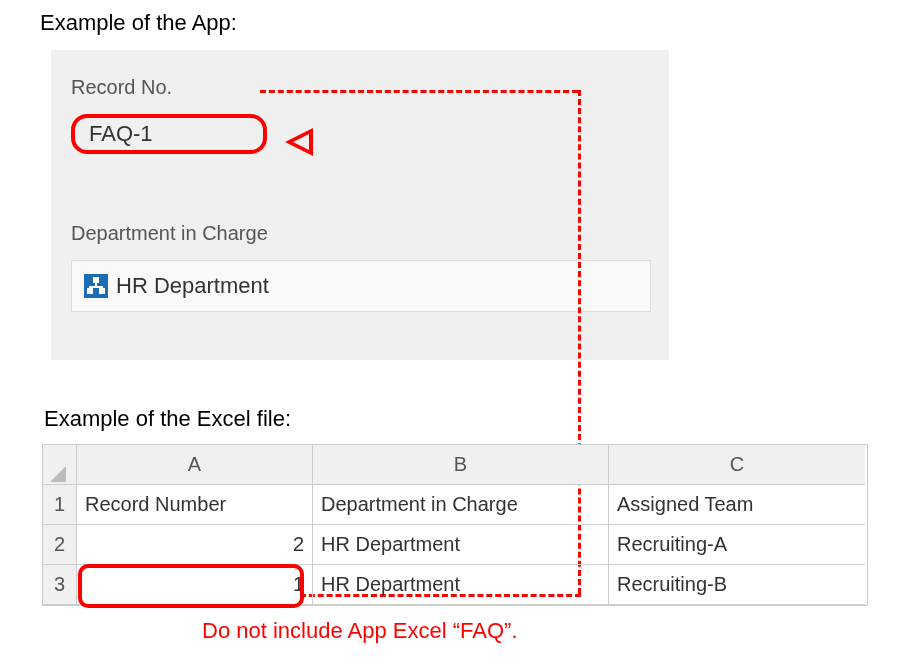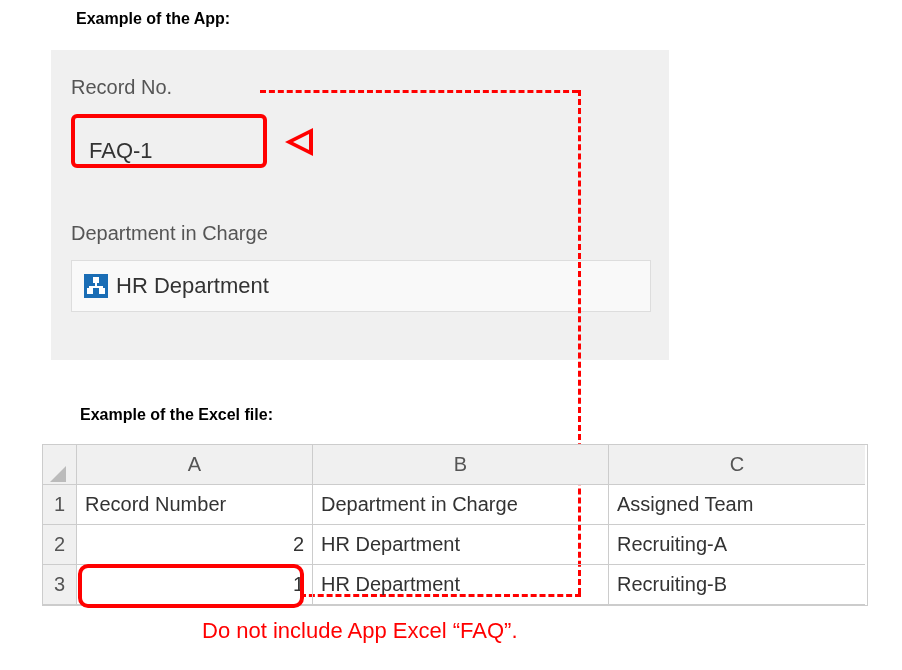--- a/index.html
+++ b/index.html
@@ -7,25 +7,24 @@
     margin: 0;
     padding: 0;
     font-family: Arial, "Helvetica Neue", sans-serif;
     background: #ffffff;
     width: 902px;
     height: 670px;
     position: relative;
     overflow: hidden;
   }
   .heading {
-    font-weight: bold;
+    font-weight: normal;
     color: #000;
-    font-size: 16px;
-    position: absolute;
-    margin-left: 36px;
+    font-size: 22px;
+    position: absolute;
   }
   .heading1 { left: 40px; top: 10px; }
   .heading2 { left: 44px; top: 406px; }
 
   .app-panel {
     position: absolute;
     left: 40px;
     top: 50px;
     width: 618px;
     height: 310px;
@@ -36,25 +35,25 @@
     font-size: 20px;
     color: #555;
     position: absolute;
   }
   .label-record { left: 20px; top: 26px; }
   .field-value-box {
     position: absolute;
     left: 20px;
     top: 64px;
     width: 196px;
-    height: 54px;
+    height: 40px;
     border: 4px solid #ff0000;
-    border-radius: 6px;
-    display: flex;
-    align-items: flex-end;
+    border-radius: 16px;
+    display: flex;
+    align-items: center;
     padding-left: 14px;
   }
   .field-value-text {
     font-size: 22px;
     color: #333;
   }
   .arrow-head {
     position: absolute;
     left: 234px;
     top: 78px;

